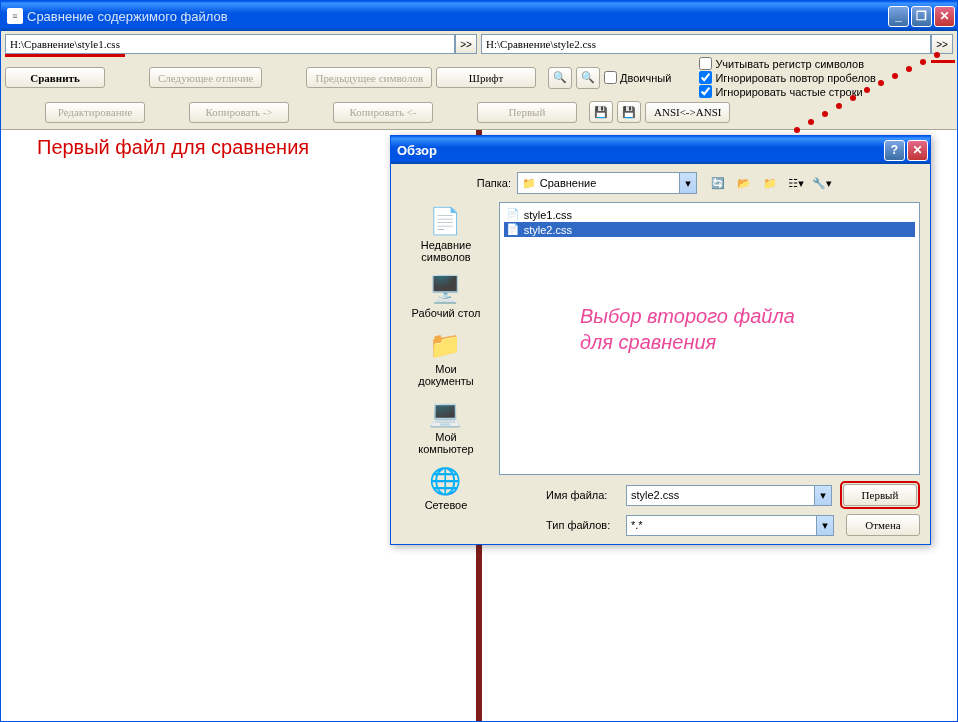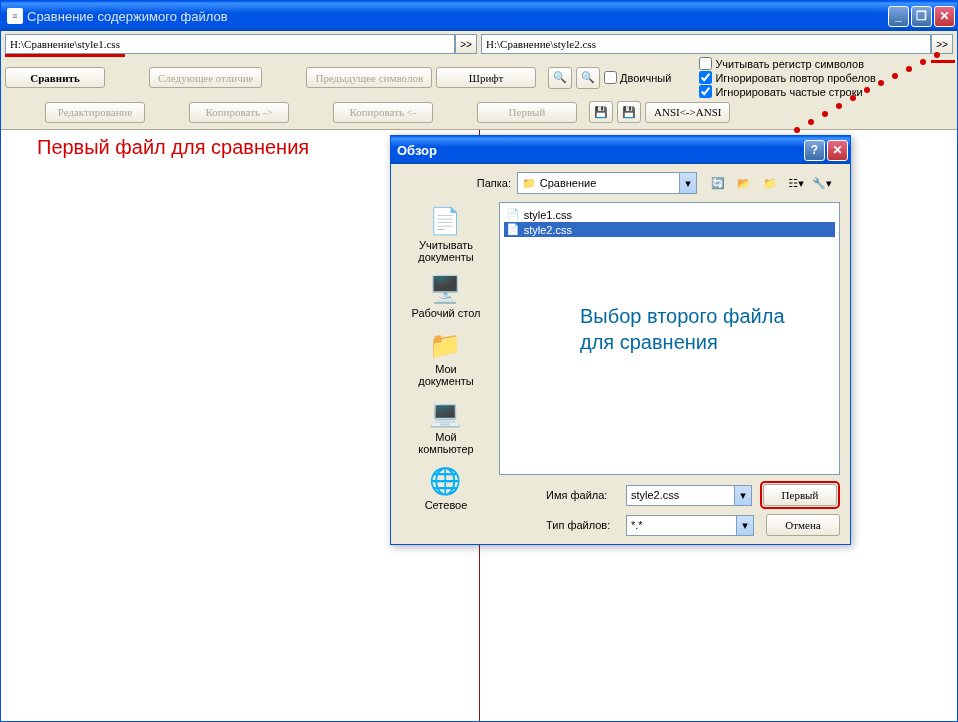--- a/index.html
+++ b/index.html
@@ -129,47 +129,48 @@
     .cb-row { display: flex; align-items: center; gap: 3px; font-size: 11px; }
     .cb-row input { width: 13px; height: 13px; }
     
     .content-area {
       flex: 1;
       display: flex;
       background: #fff;
     }
     .pane {
       flex: 1;
-      border-right: 1px solid #7f1d1d;
+      border-right: 6px solid #7f1d1d;
       padding: 4px;
       position: relative;
     }
     .left-annotation {
       color: #d40000;
       font-size: 20px;
       position: absolute;
       top: 6px; left: 36px;
     }
     .right-annotation {
-      color: #0369a1;
+      color: #ec4899;
       font-size: 20px;
       position: absolute;
       top: 155px; left: 160px;
       line-height: 1.3;
+      font-style: italic;
     }
     .arrow-svg {
       position: absolute;
       top: 30px; left: 485px;
       pointer-events: none;
     }
     
     .dialog {
       position: absolute;
       top: 135px; left: 390px;
-      width: 461px;
+      width: 541px;
       height: 410px;
       border: 1px solid #0054e3;
       background: #ece9d8;
       display: flex;
       flex-direction: column;
       box-shadow: 2px 2px 8px rgba(0,0,0,0.3);
     }
     .dialog .titlebar { height: 28px; }
     .dialog .titlebar .title { color: #fff; font-weight: bold; }
     .dialog-body {
@@ -434,21 +435,21 @@
         <div class="nav">📁</div>
         <div class="nav">☷▾</div>
         <div class="nav">🔧▾</div>
       </div>
     </div>
 
     <div class="dialog-main">
       <div class="sidebar">
         <div class="sidebar-item">
           <div class="sicon">📄</div>
-          <span>Учитывать документы</span>
+          <span>Недавние символов</span>
         </div>
         <div class="sidebar-item">
           <div class="sicon">🖥️</div>
           <span>Рабочий стол</span>
         </div>
         <div class="sidebar-item">
           <div class="sicon">📁</div>
           <span>Мои документы</span>
         </div>
         <div class="sidebar-item">

